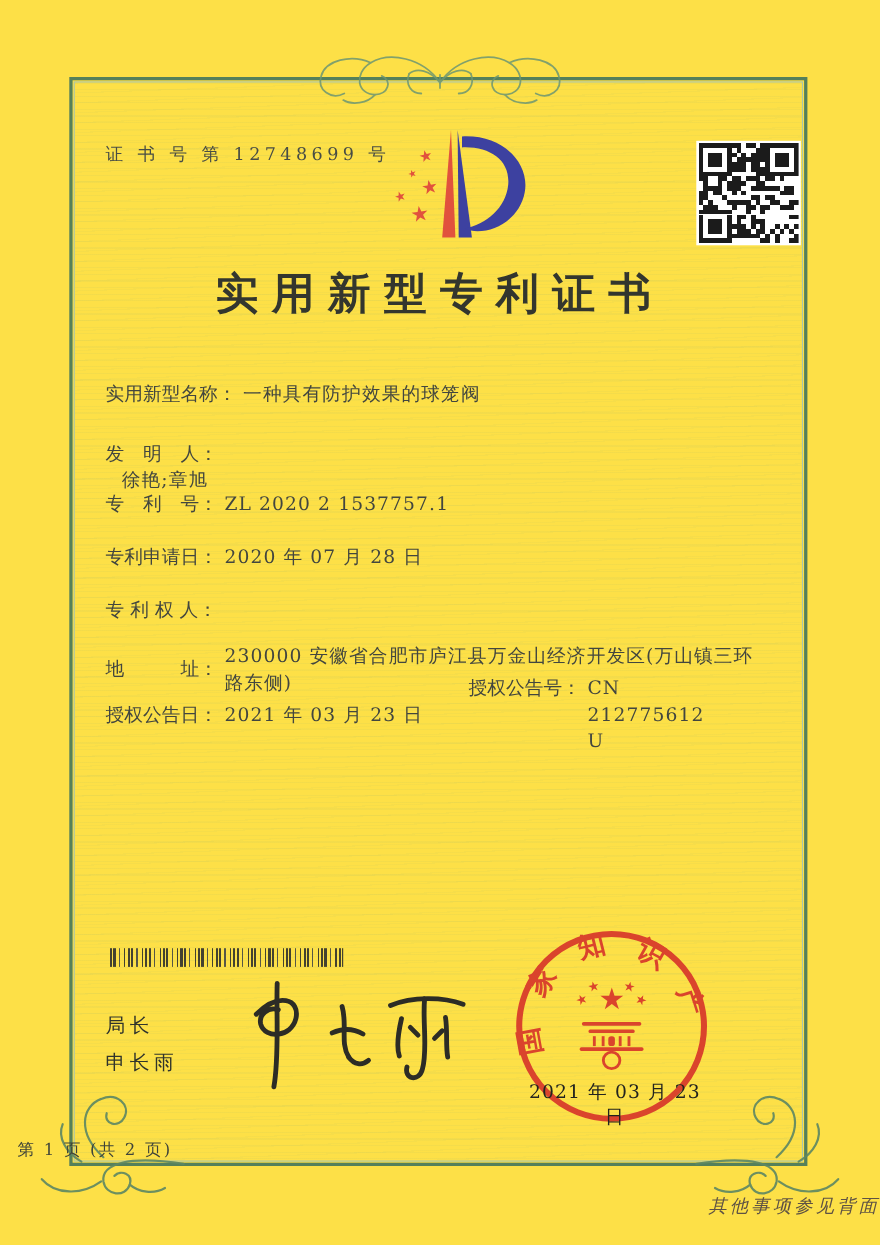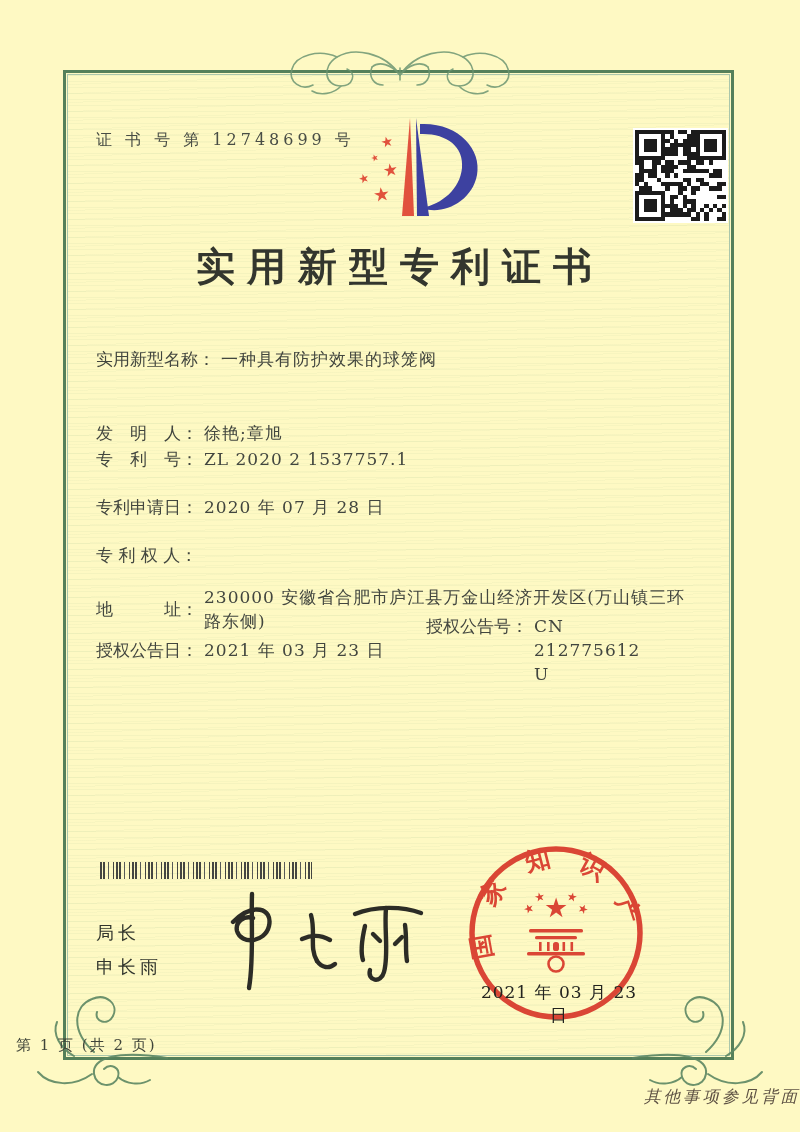--- a/index.html
+++ b/index.html
@@ -1,16 +1,16 @@
 <!DOCTYPE html>
 <html style="--border-green: #55805a; --border-green-light: #aac6ab; --ornament-green: #6d9672; --seal-red: #d8392b; --logo-blue: #3d41a0; --logo-red: #e1523d; --text-dark: #3d413a; --body-brown: #6e5d49;"><head>
 <meta charset="utf-8">
 <style>
   html,body{margin:0;padding:0;background:#e8e8e4;}
-  .page{position:relative;width:800px;height:1132px;margin:0 auto;background:#fef9c3;overflow:hidden;
+  .page{position:relative;width:800px;height:1132px;margin:0 auto;background:#fde047;overflow:hidden;
         font-family:"DejaVu Serif","Liberation Serif",serif;color:#3d413a;}
   
   .frame{position:absolute;left:63px;top:70px;width:671px;height:990px;
          border:3px solid var(--border-green);box-sizing:border-box;}
   .frame .inner{position:absolute;inset:1px;border:1px solid var(--border-green-light);}
   .frame .texture{position:absolute;inset:2px;background:
       repeating-linear-gradient(180deg, rgba(120,165,122,0.07) 0 1px, transparent 1px 6px),
       repeating-linear-gradient(178deg, rgba(120,165,122,0.05) 0 1px, transparent 1px 9px);}
   .ornament{position:absolute;pointer-events:none;}
   .ornament svg{display:block;width:100%;height:100%;}
@@ -28,21 +28,21 @@
   .qr{position:absolute;left:633px;top:128px;width:95px;height:95px;background:#fff;padding:2px;box-sizing:border-box;}
   .qr svg{width:100%;height:100%;display:block;}
 
   .title{position:absolute;left:0;top:240px;width:100%;text-align:center;
          font-size:39px;font-weight:600;letter-spacing:12px;color:#33362e;}
 
   .fields{position:absolute;left:96px;top:0;width:618px;font-size:17px;color:#42463f;}
   .frow{position:absolute;display:flex;align-items:center;line-height:24px;white-space:nowrap;}
   .frow .lab{flex:0 0 auto;}
   .frow .val{margin-left:6px;white-space:normal;letter-spacing:1px;}
-  #row-name{top:347px;} #row-inventor{top:421px;} #row-patno{top:447px;}
+  #row-name{top:347px;} #row-inventor{top:401px;flex-direction:column;} #row-patno{top:447px;}
   #row-filing{top:495px;} #row-patentee{top:543px;} #row-address{top:585px;}
   #row-grant{top:638px;}
   #row-address .val{width:498px;}
   #row-grant .pair2{position:absolute;left:314px;display:flex;margin-left:16px;}
 
   .body-text{position:absolute;left:96px;top:666px;width:616px;font-size:17.5px;line-height:29.5px;
              color:#6e5d49;font-style:italic;letter-spacing:0.5px;}
   .body-text p{margin:0;text-indent:2em;}
 
   .barcode{position:absolute;left:100px;top:862px;width:212px;height:17px;opacity:.85;background:

